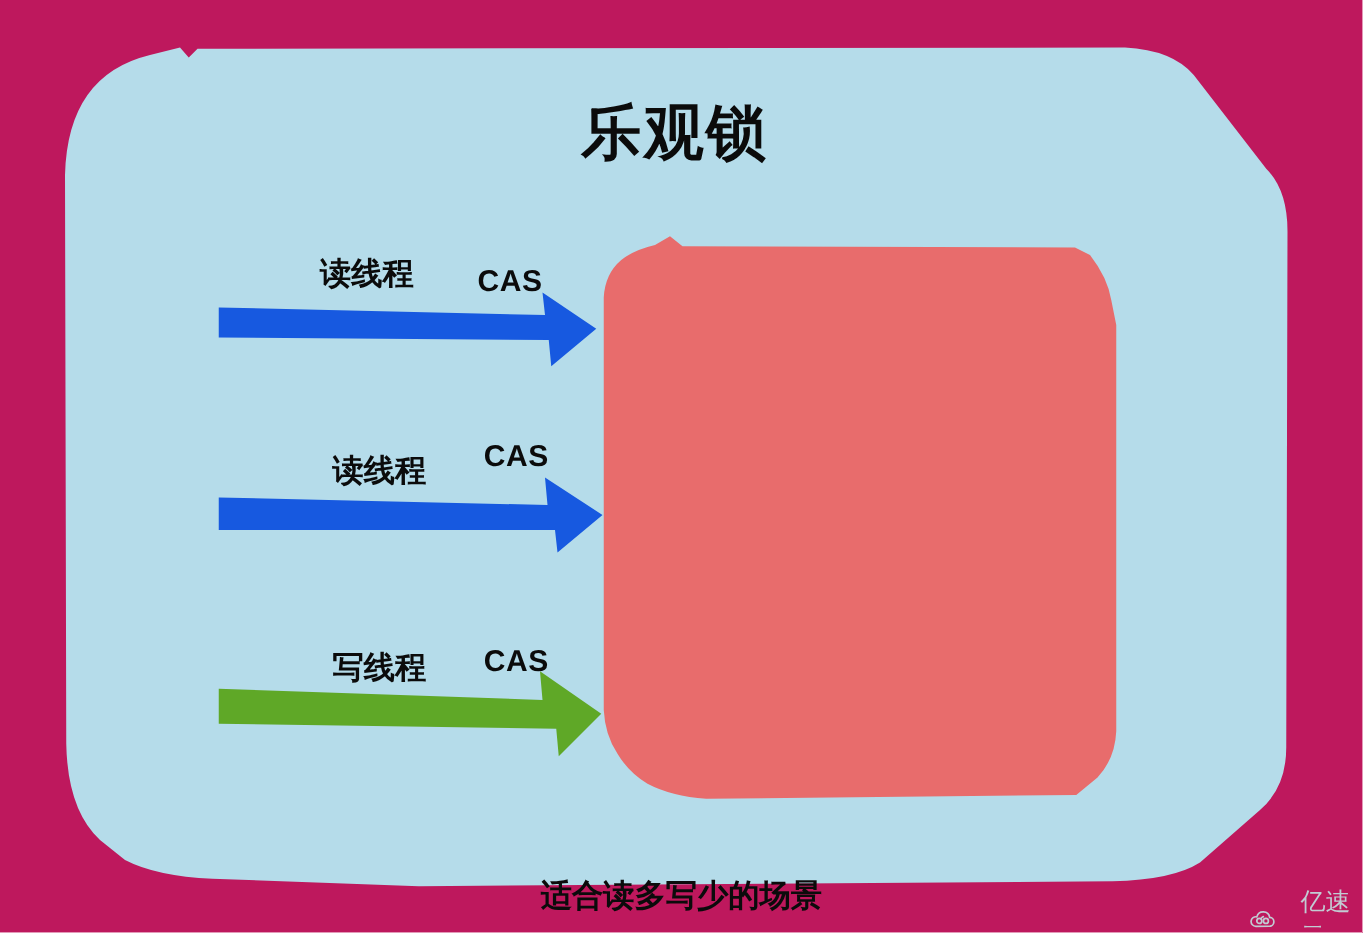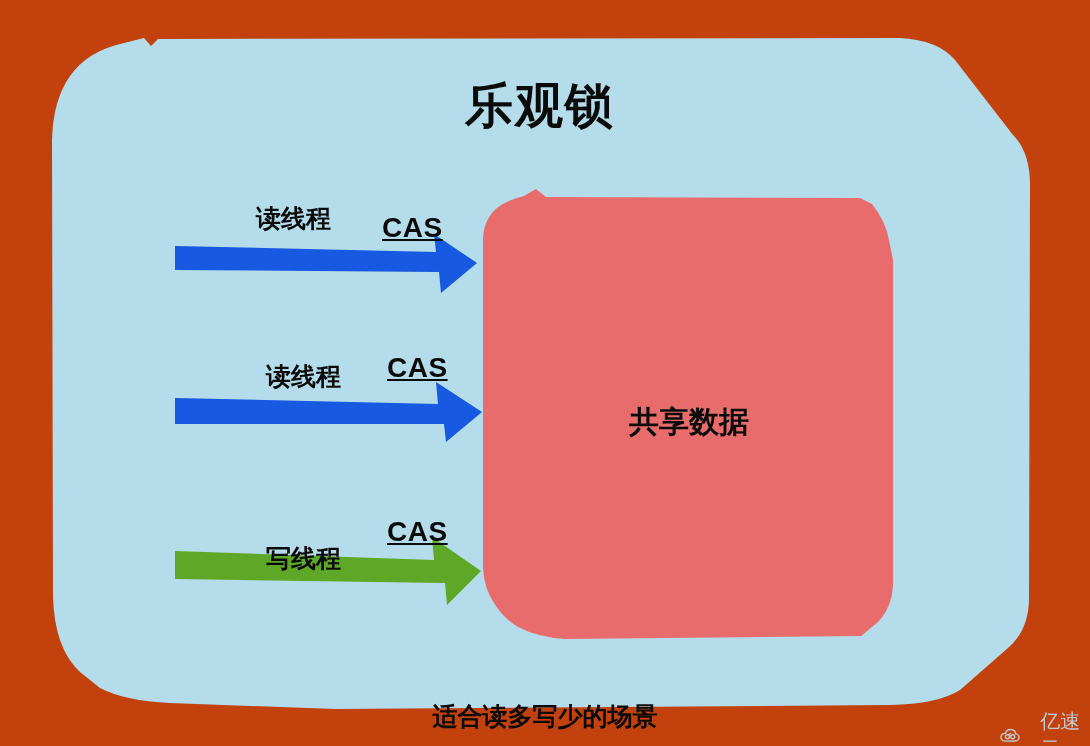--- a/index.html
+++ b/index.html
@@ -1,38 +1,38 @@
 <!DOCTYPE html>
 <html><head>
 <meta charset="utf-8">
 <style>
   html, body { margin: 0; padding: 0; background: #ffffff; }
   .canvas {
     position: relative;
     width: 1090px;
     height: 746px;
-    background: #c2410c;
+    background: #be185d;
     overflow: hidden;
     font-family: "Liberation Sans", "DejaVu Sans", sans-serif;
     color: #0b0b0b;
   }
   .layer { position: absolute; left: 0; top: 0; }
   .txt { position: absolute; font-weight: bold; white-space: nowrap; }
   .title {
     left: 370px; top: 74px; width: 340px;
     text-align: center;
     font-size: 48px; letter-spacing: 2px;
   }
   .lbl   { font-size: 25px; }
-  .cas   { font-size: 28px; letter-spacing: 0.5px; text-decoration: underline; }
+  .cas   { font-size: 24px; letter-spacing: 0.5px; }
   .lbl-read1 { left: 256px; top: 202px; }
   .cas-1     { left: 382px; top: 212px; }
   .lbl-read2 { left: 266px; top: 360px; }
   .cas-2     { left: 387px; top: 352px; }
-  .lbl-write { left: 266px; top: 542px; text-align: center; }
+  .lbl-write { left: 266px; top: 517px; text-align: center; }
   .cas-3     { left: 387px; top: 516px; }
   .shared-label {
     left: 589px; top: 402px; width: 200px;
     text-align: center; font-size: 30px;
   }
   .caption {
     left: 395px; top: 700px; width: 300px;
     text-align: center; font-size: 25px;
   }
   .watermark {
@@ -74,21 +74,20 @@
 
   <div class="txt lbl lbl-read1">读线程</div>
   <div class="txt cas cas-1">CAS</div>
 
   <div class="txt lbl lbl-read2">读线程</div>
   <div class="txt cas cas-2">CAS</div>
 
   <div class="txt lbl lbl-write">写线程</div>
   <div class="txt cas cas-3">CAS</div>
 
-  <div class="txt shared-label">共享数据</div>
 
   <div class="txt caption">适合读多写少的场景</div>
 
   <div class="watermark">
     <svg width="27" height="22" viewBox="0 0 28 22" fill="none" stroke="#c2cbd3" stroke-width="1.7" stroke-linecap="round">
       <path d="M7.2 18.6 a4.8 4.8 0 1 1 .9 -9.5 A6.6 6.6 0 0 1 21 9.6 a4.1 4.1 0 0 1 -.6 8.9 z"></path>
       <circle cx="10.6" cy="13.2" r="2.5"></circle>
       <circle cx="17.2" cy="13.2" r="2.5"></circle>
       <path d="M12.2 10.9 q1 -1.5 2.4 -2"></path>
     </svg>

